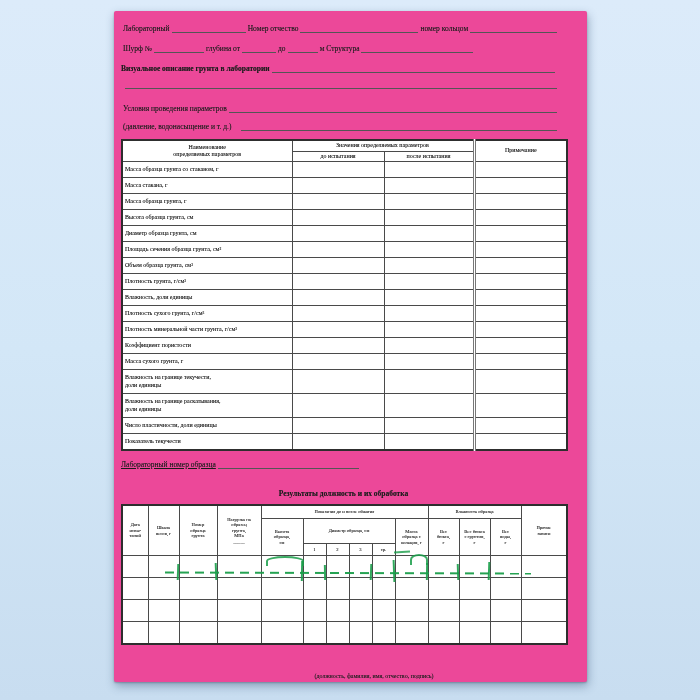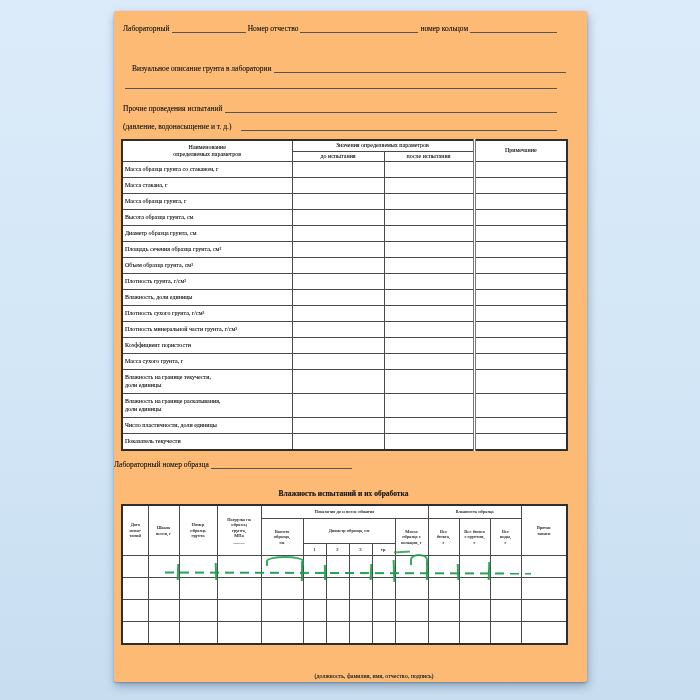--- a/index.html
+++ b/index.html
@@ -4,21 +4,21 @@
 <style>
   html,body{margin:0;padding:0;}
   body{
     width:700px;height:700px;overflow:hidden;position:relative;
     background:linear-gradient(180deg,#dcebfa 0%,#d3e7f7 50%,#c8ddf0 100%);
     font-family:"Liberation Serif","DejaVu Serif",serif;
     color:#1c1c1c;
   }
   .page{
     position:absolute;left:114px;top:11px;width:473px;height:671px;
-    background:#fdba74;border-radius:2px;
+    background:#ec4899;border-radius:2px;
     box-shadow:1px 4px 10px rgba(55,85,120,.45),0 1px 2px rgba(0,0,0,.25);
   }
   .doc{text-shadow:0 0 .5px rgba(40,40,40,.55);}
   .fieldline{position:absolute;display:flex;align-items:flex-end;font-size:7.5px;line-height:9px;white-space:nowrap;}
   .fieldline .lbl{flex:0 0 auto;}
   .u{border-bottom:.8px solid #555;height:8px;display:inline-block;flex:0 0 auto;margin:0 2px;}
   .u.grow{flex:1 1 auto;}
   table{border-collapse:collapse;table-layout:fixed;position:absolute;background:#fff;}
   .t1{left:7px;top:128px;width:445px;font-size:6px;line-height:7.5px;}
   .t1 th,.t1 td{border:1px solid #4a4a4a;padding:1px 2px;vertical-align:middle;overflow:hidden;}
@@ -54,32 +54,42 @@
 
   <div class="fieldline" style="left:9px;top:13px;width:436px;">
     <span class="lbl">Лабораторный</span>
     <span class="u" style="width:74px"></span>
     <span class="lbl">Номер отчество</span>
     <span class="u" style="width:118px"></span>
     <span class="lbl">номер кольцом</span>
     <span class="u grow"></span>
   </div>
 
-
-  <div class="fieldline" style="left:18px;top:53px;width:436px;">
+  <div class="fieldline" style="left:9px;top:33px;width:352px;">
+    <span class="lbl">Шурф №</span>
+    <span class="u" style="width:50px"></span>
+    <span class="lbl">глубина от</span>
+    <span class="u" style="width:34px"></span>
+    <span class="lbl">до</span>
+    <span class="u" style="width:30px"></span>
+    <span class="lbl">м Структура</span>
+    <span class="u grow"></span>
+  </div>
+
+  <div class="fieldline" style="left:7px;top:53px;width:436px;font-weight:bold;">
     <span class="lbl">Визуальное описание грунта в лаборатории</span>
     <span class="u grow"></span>
   </div>
 
   <div class="fieldline" style="left:9px;top:69px;width:436px;">
     <span class="u grow"></span>
   </div>
 
   <div class="fieldline" style="left:9px;top:93px;width:436px;">
-    <span class="lbl">Прочие проведения испытаний</span>
+    <span class="lbl">Условия проведения параметров</span>
     <span class="u grow"></span>
   </div>
 
   <div class="fieldline" style="left:9px;top:111px;width:436px;gap:8px;">
     <span class="lbl">(давление, водонасыщение и т. д.)</span>
     <span class="u grow"></span>
   </div>
 
   <table class="t1">
     <colgroup>
@@ -201,26 +211,26 @@
         </tr>
       <tr class="r1">
           <td class="name">Показатель текучести</td>
           <td></td>
           <td></td>
           <td class="note-cell"></td>
         </tr>
     </tbody>
   </table>
 
-  <div class="fieldline" style="left:0;top:449px;width:240px;">
+  <div class="fieldline" style="left:7px;top:449px;width:240px;text-decoration:underline;">
     <span class="lbl">Лабораторный номер образца</span>
     <span class="u grow"></span>
   </div>
 
-  <div class="rtitle">Влажность испытаний и их обработка</div>
+  <div class="rtitle">Результаты должность и их обработка</div>
 
   <table class="t2">
     <colgroup>
       <col style="width:26px">
         <col style="width:31px">
         <col style="width:38px">
         <col style="width:44px">
       <col style="width:42px">
         <col style="width:23px">
         <col style="width:23px">

